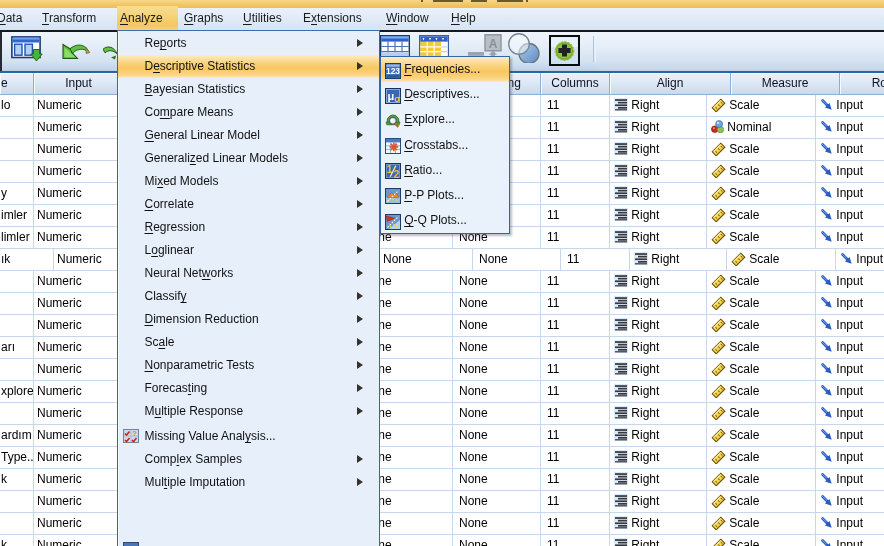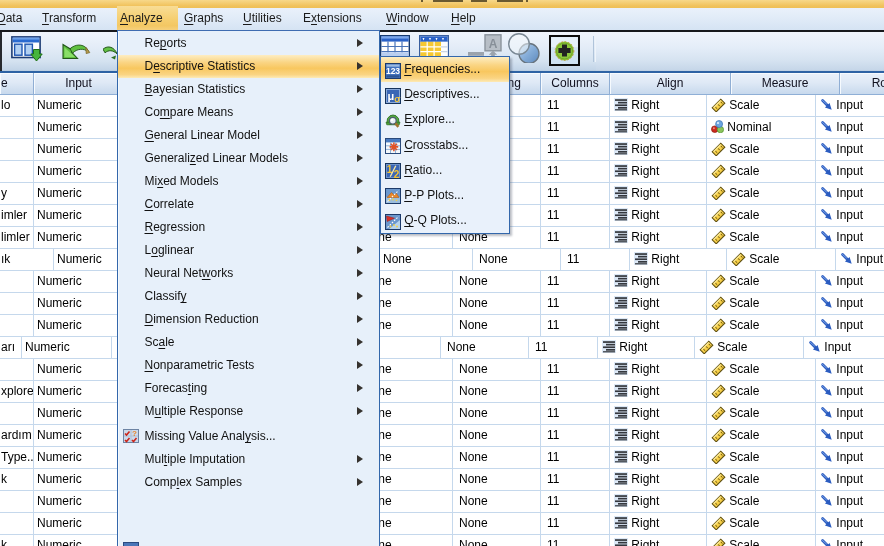--- a/index.html
+++ b/index.html
@@ -383,21 +383,21 @@
               <path d="M4.2 8.8 L6.3 10.9 M6.8 6.2 L8.9 8.3 M9.4 3.6 L11.5 5.7" stroke="#5f4f10" stroke-width="1"></path>
               <path d="M2.5 9.8 L9.8 2.5" stroke="#fdea96" stroke-width="1.3"></path>
             </svg>&nbsp;Scale</span></div>
         <div class="bc" style="width:89px"><span style="padding-left:4px"><svg width="13" height="13" viewBox="0 0 13 13" style="vertical-align:-2px">
               <path d="M2.6 2.6 L7.5 7.5" stroke="#2b5cc0" stroke-width="2.8" stroke-linecap="round"></path>
               <path d="M2.2 2.2 L6.8 6.2" stroke="#7da4e6" stroke-width="1"></path>
               <path d="M11.7 11.7 L4.9 9.6 L9.6 4.9 Z" fill="#2b5cc0"></path>
             </svg>&nbsp;Input</span></div>
       </div>
       <div class="brow">
-        <div class="bc" style="width:22px"><span class="frag">arı</span></div>
+        <div class="bc" style="width:34px"><span class="frag">arı</span></div>
         <div class="bc" style="width:90px"><span style="padding-left:3px">Numeric</span></div>
         <div class="bc" style="width:60px"></div>
         <div class="bc" style="width:60px"></div>
         <div class="bc" style="width:113px"></div>
         <div class="bc" style="width:96px"><span class="pl">None</span></div>
         <div class="bc" style="width:88px"><span class="pl">None</span></div>
         <div class="bc" style="width:69px"><span class="pl">11</span></div>
         <div class="bc" style="width:97px"><span style="padding-left:4px"><svg width="14" height="13" viewBox="0 0 14 13" style="vertical-align:-2px">
               <rect x="0" y="0" width="14" height="13" fill="#dce8f6"></rect>
               <rect x="1" y="1.2" width="12" height="1.7" fill="#35383e"></rect>
@@ -771,22 +771,22 @@
       <div class="dd-i">Forecas<u>t</u>ing<span class="arr"></span></div>
       <div class="dd-i">M<u>u</u>ltiple Response<span class="arr"></span></div>
       <div class="dd-i" style="margin-top:2px"><svg width="16" height="14" viewBox="0 0 16 14" style="position:absolute;left:5px;top:4px">
           <rect x="0.5" y="0.5" width="15" height="13" fill="#ccd9ea" stroke="#6d84a4"></rect>
           <path d="M8 1 V13 M1 7 H15" stroke="#aebfd6" stroke-width="1"></path>
           <path d="M2 4.5 L3.5 6 L6.5 2.5" stroke="#cc2418" stroke-width="1.6" fill="none"></path>
           <path d="M2 11 L3.5 12.5 L6.5 9" stroke="#cc2418" stroke-width="1.6" fill="none"></path>
           <text x="9" y="7" font-family="Liberation Sans" font-size="8" font-weight="bold" fill="#e8862a">?</text>
           <path d="M9 11 L10.5 12.5 L13.5 9" stroke="#cc2418" stroke-width="1.6" fill="none"></path>
         </svg>Missing Value Anal<u>y</u>sis...</div>
+      <div class="dd-i">Comp<u>l</u>ex Samples<span class="arr"></span></div>
       <div class="dd-i">Mul<u>t</u>iple Imputation<span class="arr"></span></div>
-      <div class="dd-i">Comp<u>l</u>ex Samples<span class="arr"></span></div>
       <div style="position:absolute;left:5px;top:511.5px;width:16px;height:6px;background:#4a76b8;border:1px solid #2a4a80"></div>
     </div>
     <div id="sm">
       <div class="sm-i sm-hl"><span class="smic"><svg width="16" height="16" viewBox="0 0 16 16" style="">
             <rect x="0.5" y="0.5" width="15" height="15" fill="#4272be" stroke="#1c3a6a"></rect>
             <rect x="1.5" y="1.5" width="13" height="2.2" fill="#9cbae0"></rect>
             <rect x="1.5" y="12.3" width="13" height="2.2" fill="#2e5592"></rect>
             <text x="8" y="11.2" font-family="Liberation Sans" font-size="8.5" font-weight="bold" fill="#fff" text-anchor="middle">123</text>
           </svg></span><u>F</u>requencies...</div>
       <div class="sm-i"><span class="smic"><svg width="16" height="16" viewBox="0 0 16 16" style="">

